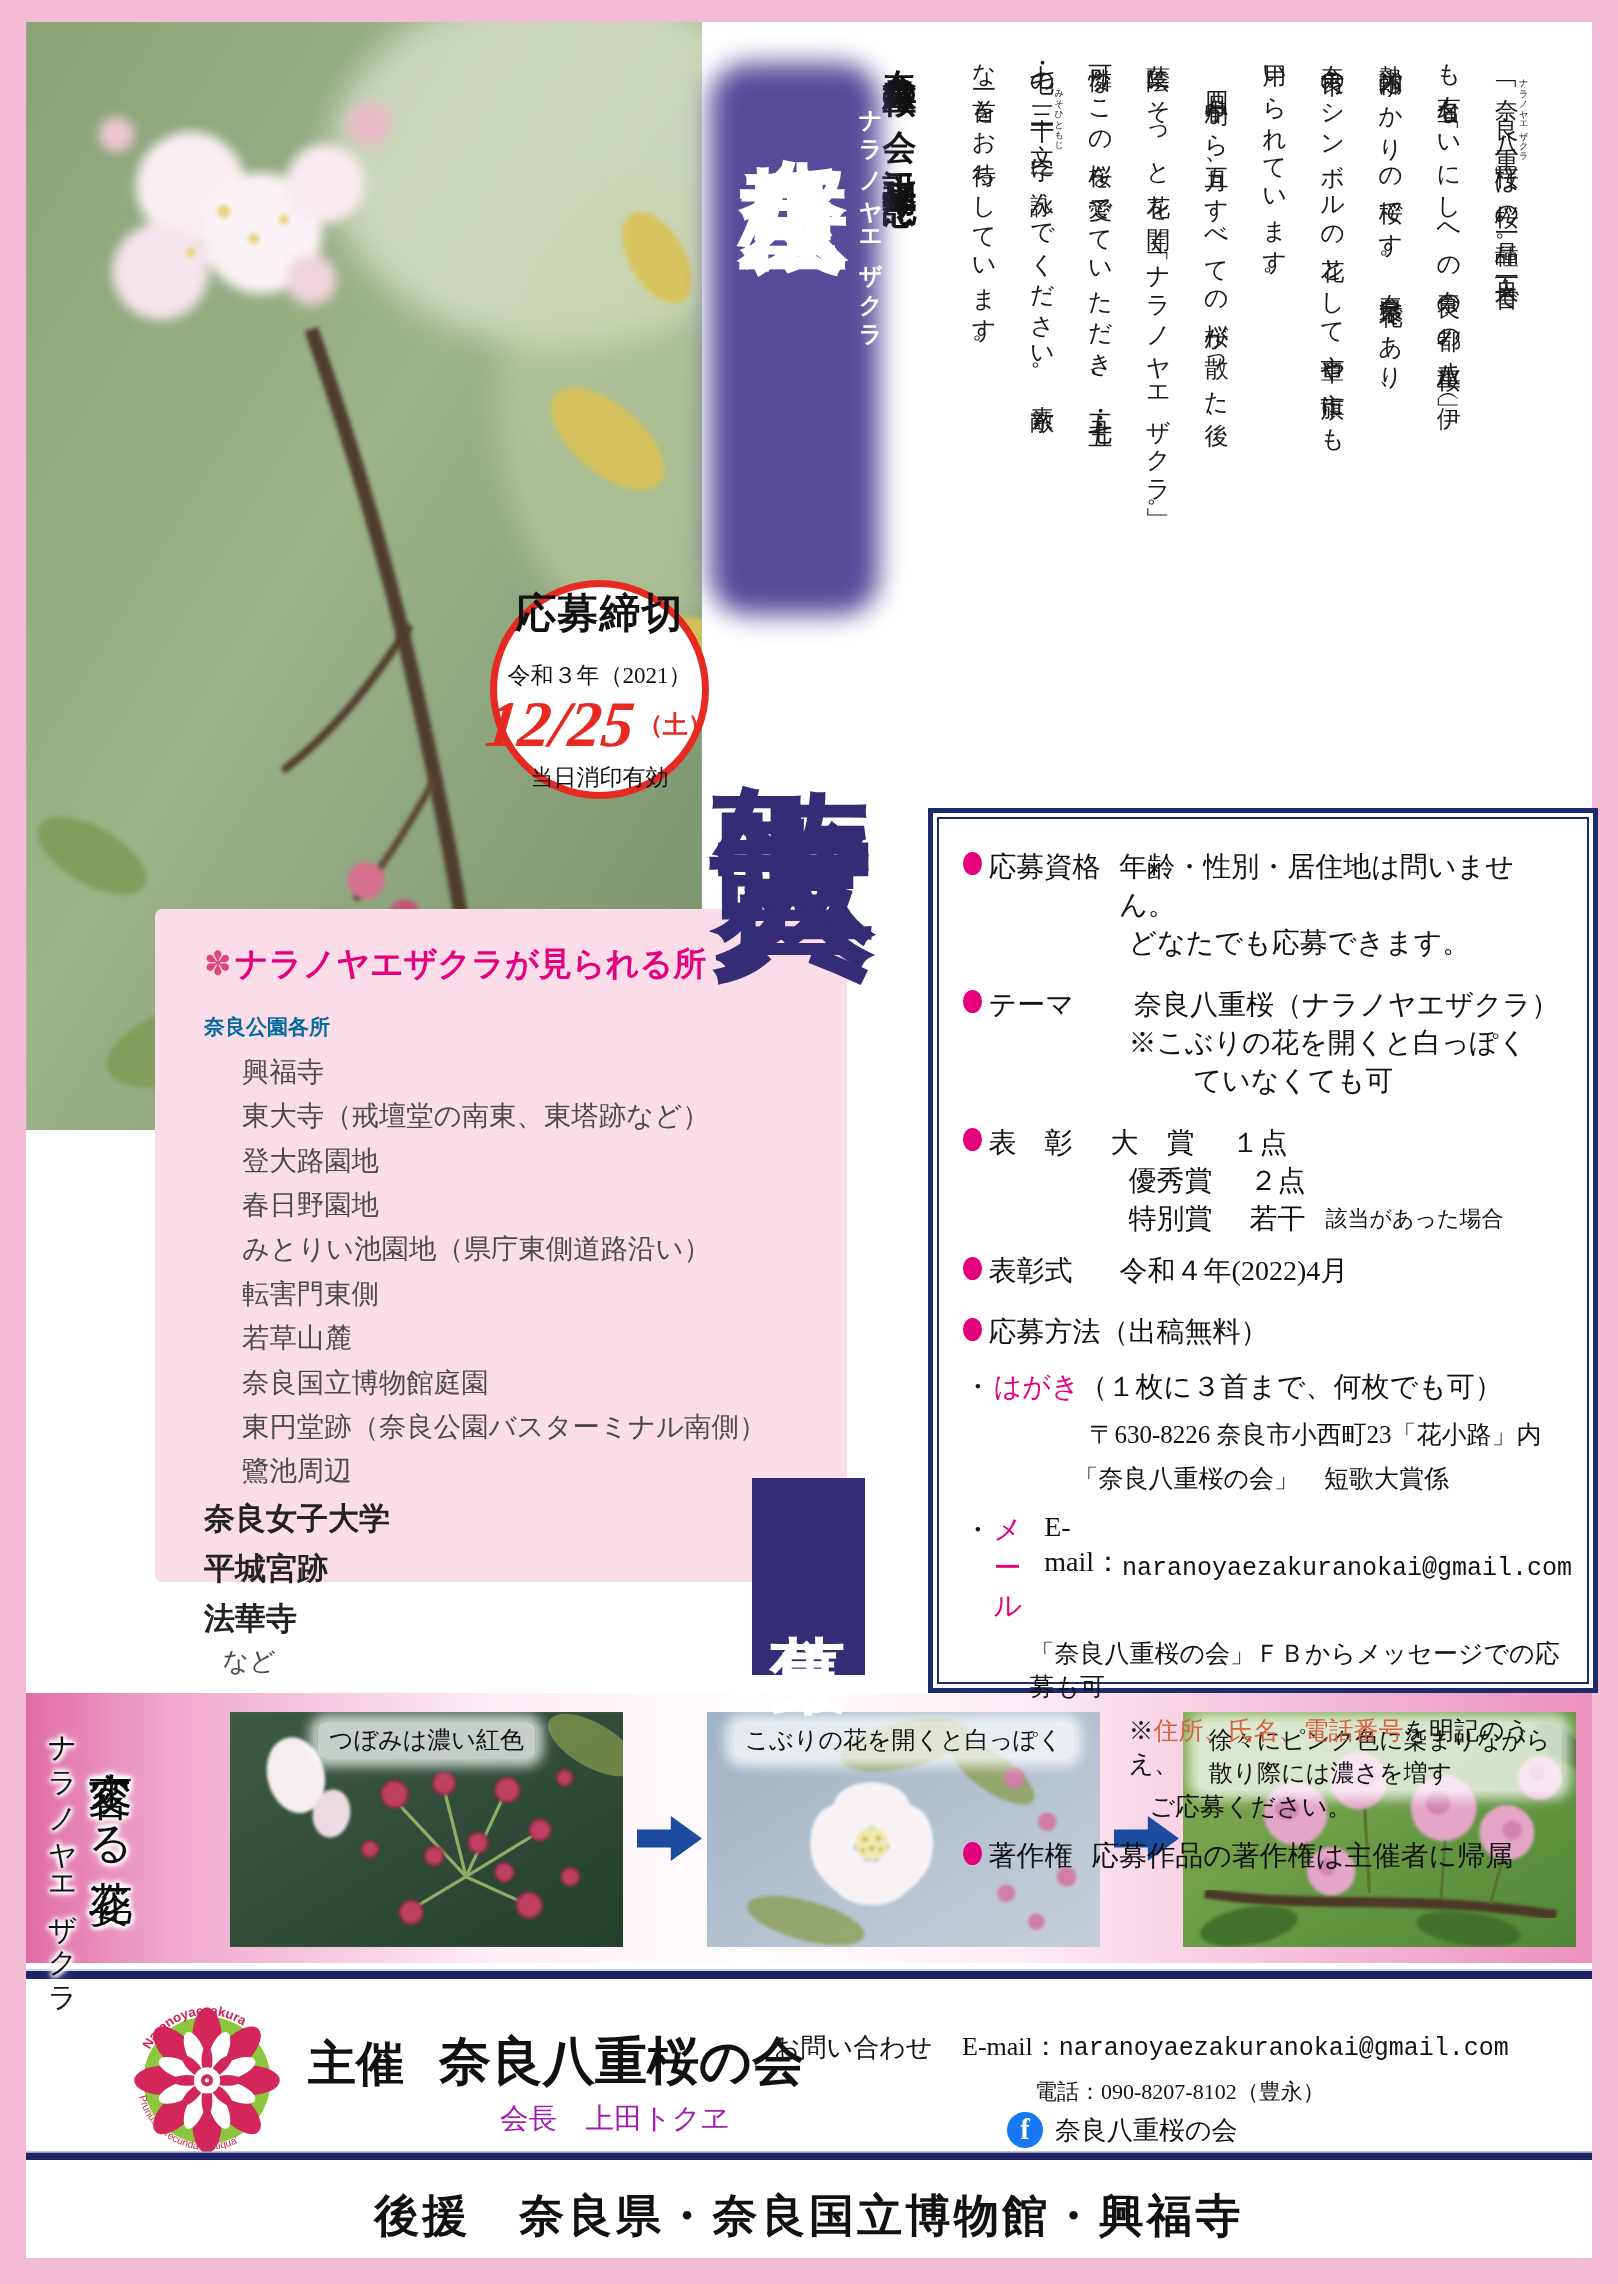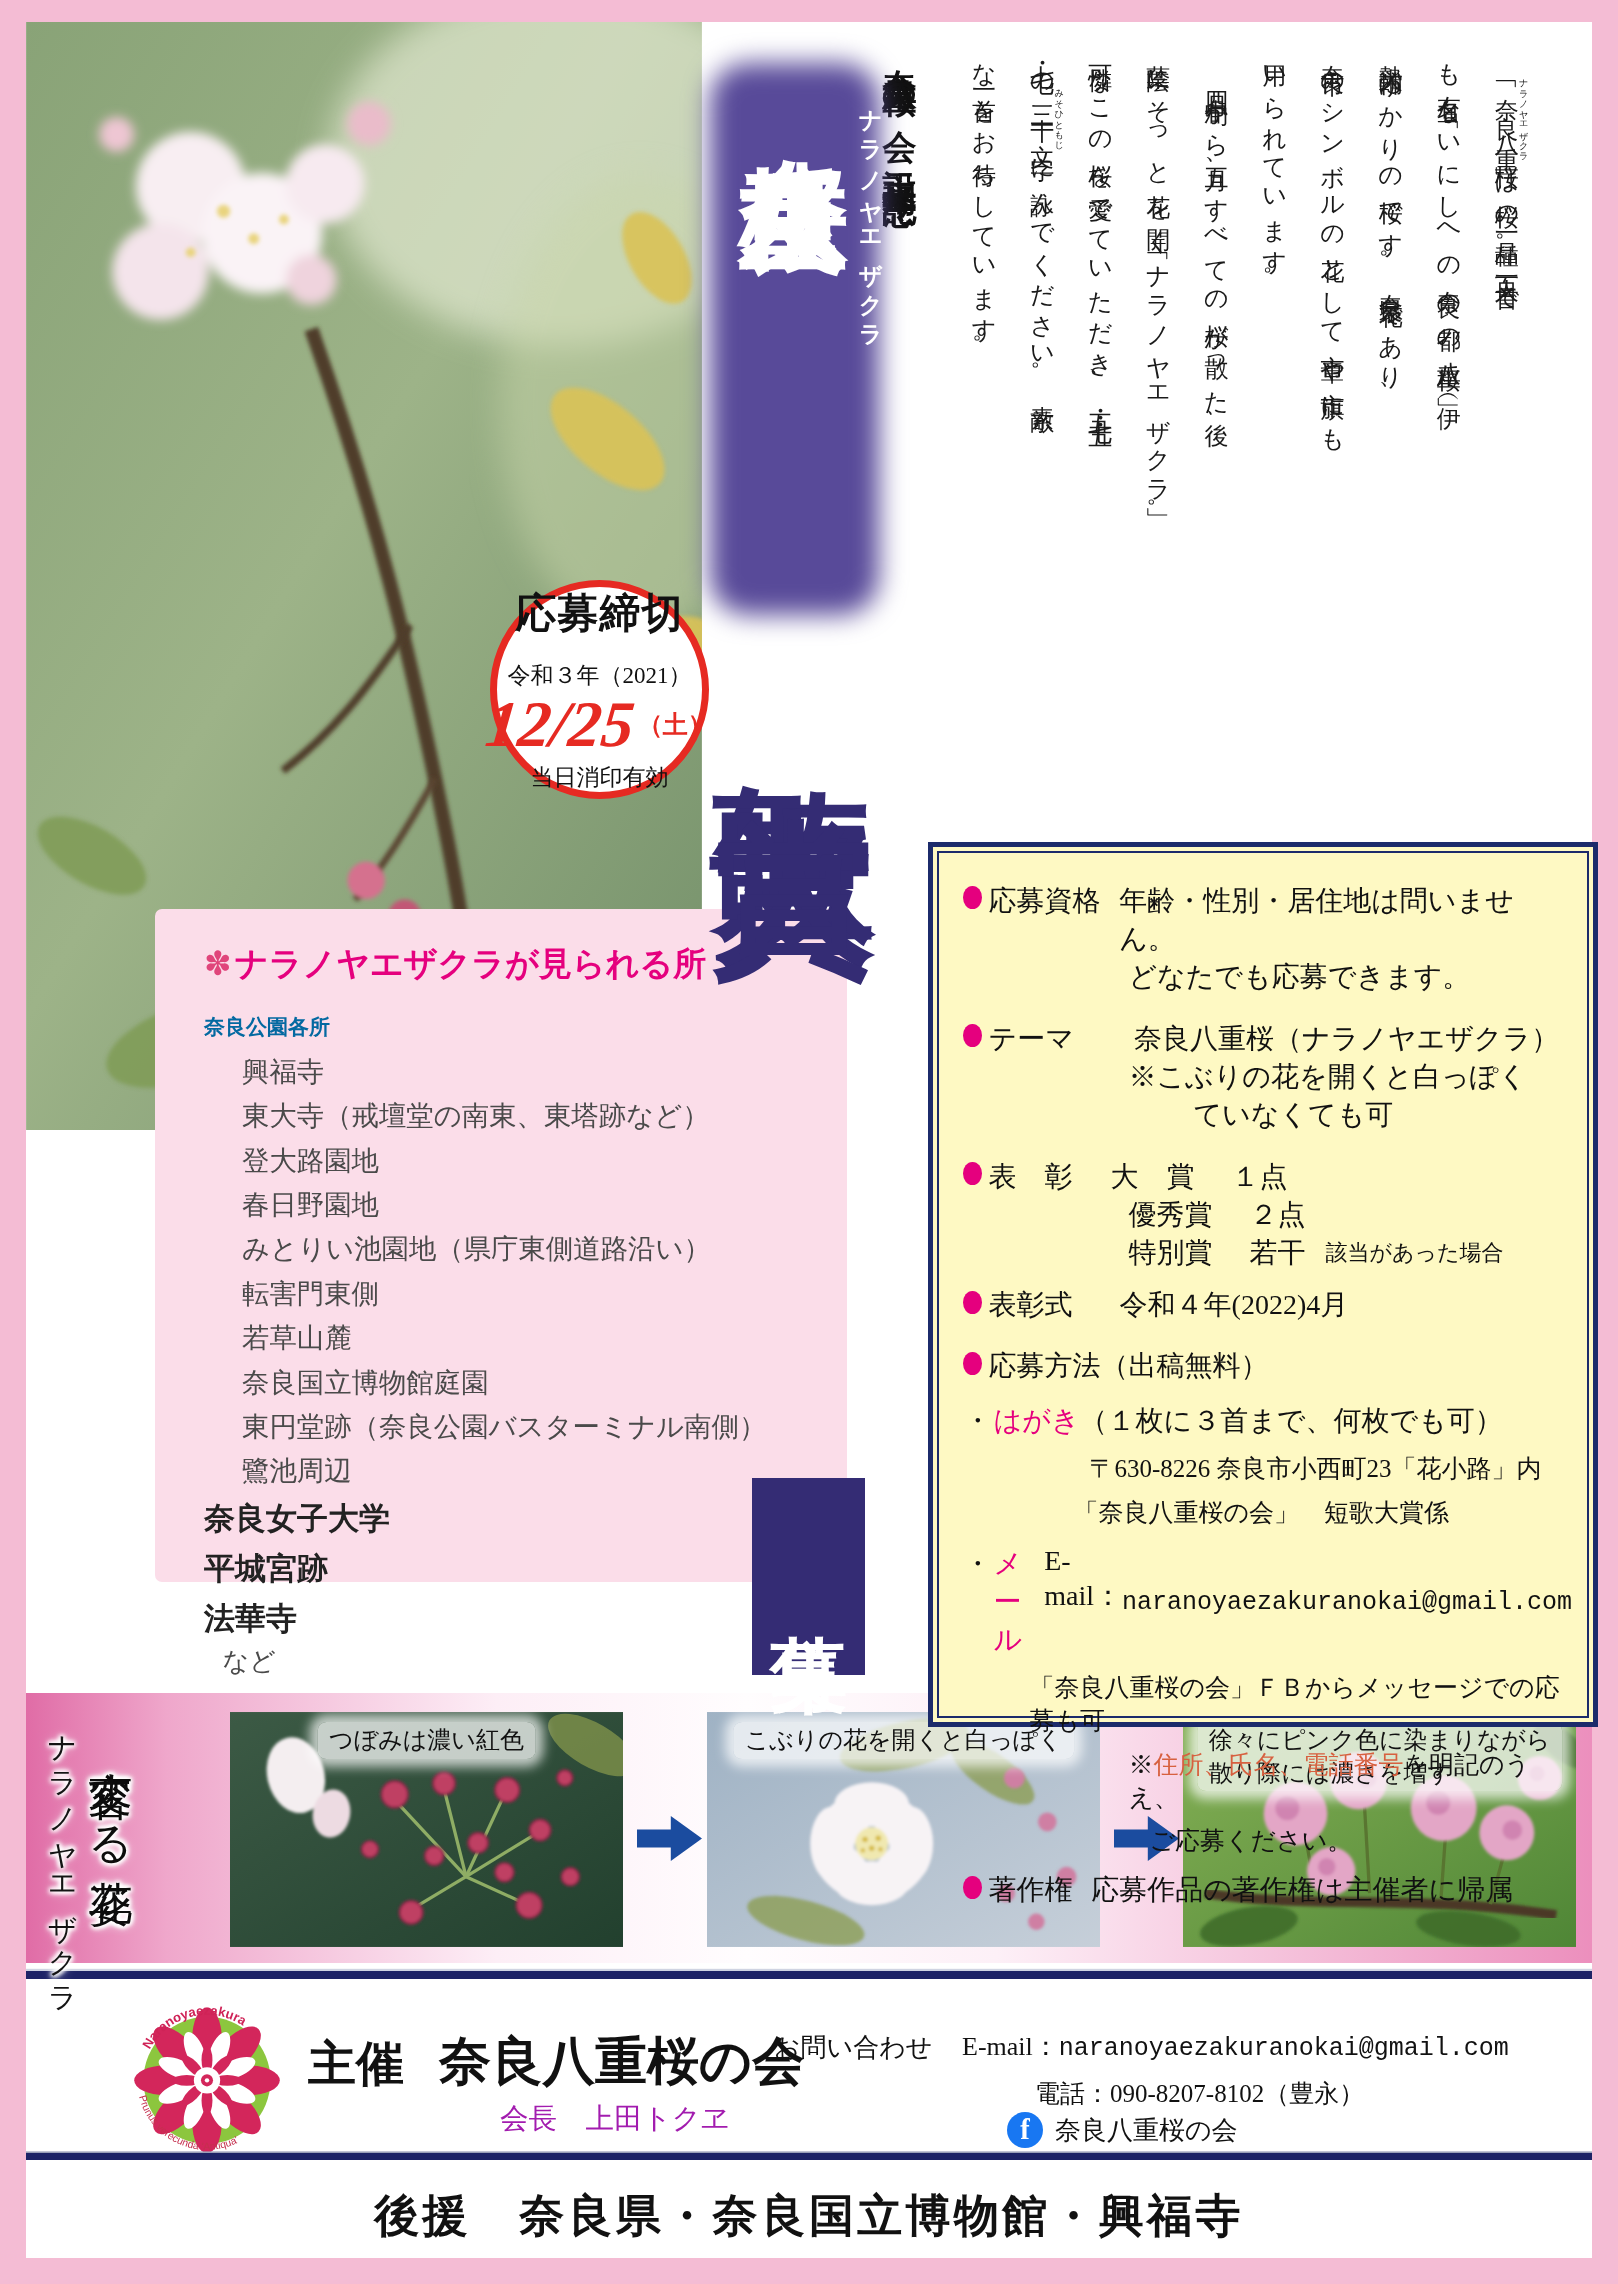--- a/index.html
+++ b/index.html
@@ -52,22 +52,22 @@
 
   
   .tanka-title{left:711px;top:653px;height:795px;font-size:165px;font-weight:bold;
     color:#342c74;line-height:1;letter-spacing:0.06em;z-index:4;}
   .recruit-box{left:752px;top:1478px;width:113px;height:197px;background:#342c74;
     z-index:4;display:flex;align-items:center;justify-content:center;}
   .recruit-box span{writing-mode:vertical-rl;text-orientation:upright;color:#fff;
     font-size:78px;font-weight:bold;letter-spacing:0.06em;line-height:1;}
 
   
-  .info-box{left:928px;top:842px;width:670px;height:885px;box-sizing:border-box;
-    border:5.5px solid #1c2b6b;background:#fef9c3;z-index:3;}
+  .info-box{left:928px;top:808px;width:670px;height:885px;box-sizing:border-box;
+    border:5.5px solid #1c2b6b;background:#ffffff;z-index:3;}
   .info-inner{position:absolute;left:4.4px;top:4.4px;right:4.4px;bottom:4.4px;
     border:2.2px solid #1c2b6b;padding:28.5px 22px 11px 24px;box-sizing:border-box;
     font-size:28px;color:#111;}
   .row{display:flex;align-items:flex-start;}
   .bullet{width:18.6px;height:23px;border-radius:50%;background:#e5007e;flex:0 0 auto;
     margin:4.4px 6.6px 0 0;}
   .lbl{flex:0 0 aupx;margin-right:18.6px;white-space:nowrap;}
   .ind1{padding-left:165px;}
   .info-gap-s{height:14.3px;}  .info-gap-m{height:24px;}
   .award-row{display:flex;}
@@ -117,21 +117,21 @@
   .rule1{top:1971px;height:7.7px;box-shadow:0 -2.2px 0 #cfd4e2;}
   .rule2{top:2153px;height:6.6px;box-shadow:0 -1.6px 0 #9aa0b8;}
 
   
   .logo{left:122px;top:2001px;width:170px;height:162px;}
   .host-label{left:308px;top:2032px;font-size:48px;font-weight:bold;color:#111;}
   .host-name{left:439px;top:2027px;font-size:52px;font-weight:bold;color:#111;}
   .chair{left:500px;top:2100px;font-size:28.5px;color:#a21caf;}
   .contact-head{left:774px;top:2030px;font-size:26px;color:#111;}
   .email-line{left:962px;top:2029px;font-size:26px;color:#111;}
-  .phone-line{left:1035px;top:2077px;font-size:25px;color:#111;}
+  .phone-line{left:1035px;top:2077px;font-size:22px;color:#111;}
   .fb-row{left:1007px;top:2112px;display:flex;align-items:center;}
   .fb-icon{width:36px;height:36px;border-radius:50%;background:#1877f2;color:#fff;
     display:flex;align-items:center;justify-content:center;font-size:28.5px;
     font-weight:bold;font-family:"Liberation Serif","DejaVu Serif",serif;}
   .fb-name{font-size:26px;color:#111;margin-left:12px;}
 
   .support{left:26px;top:2186px;width:1566px;text-align:center;font-size:45px;
     font-weight:bold;color:#111;
     font-family:"Liberation Sans","DejaVu Sans",sans-serif;letter-spacing:3.3px;}
 </style>

